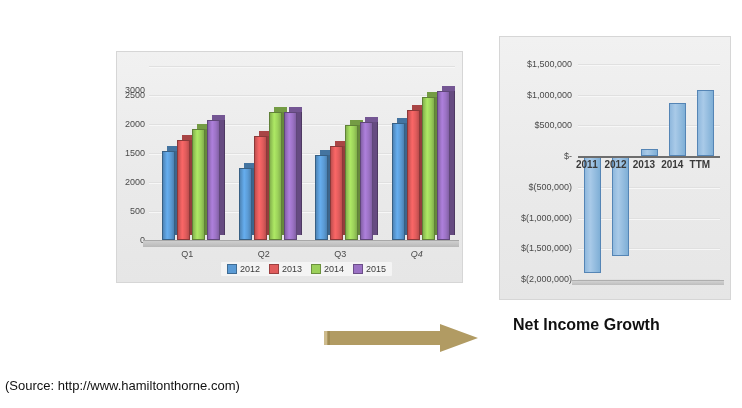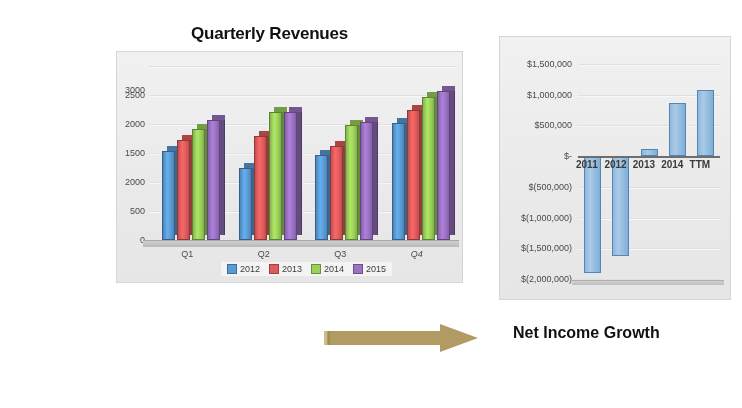--- a/index.html
+++ b/index.html
@@ -113,35 +113,34 @@
     text-align:left;white-space:nowrap;
   }
 
   
   .band-text{
     position:absolute;
     font-weight:bold;font-size:16px;color:#111111;
     white-space:nowrap;
   }
   #band-left{left:120px;top:328px;}
-  #band-right{left:513px;top:324px;}
+  #band-right{left:513px;top:316px;}
 
   .arrow-wrap{position:absolute;left:322px;top:324px;width:158px;height:32px;}
 
   .source{
     position:absolute;left:5px;top:378px;
     font-size:13px;color:#111111;white-space:nowrap;
   }
 </style>
 </head>
 <body>
 
 <div class="stage">
 
-  <div class="chart-title" id="rev-title">Quarterly Revenues</div>
 
   <div class="panel" id="rev-panel">
     <div class="plot" id="rev-plot" style="left: 32px; top: 14px; width: 306px; height: 174px;">
         <div class="gridline" style="top: 0px;"></div>
         <div class="gridline" style="top: 29px;"></div>
         <div class="gridline" style="top: 58px;"></div>
         <div class="gridline" style="top: 87px;"></div>
         <div class="gridline" style="top: 116px;"></div>
         <div class="gridline" style="top: 145px;"></div>
         <div class="gridline" style="top: 174px;"></div>
@@ -295,13 +294,14 @@
   <div class="arrow-wrap">
     <svg width="158" height="32" viewBox="0 0 158 32">
       <polygon id="arrow-poly" points="2,7 118,7 118,0 156,14 118,28 118,21 2,21" fill="#b19b63"></polygon>
       <rect x="2" y="7" width="3" height="14" fill="#cdbb8d"></rect>
       <rect x="6" y="7" width="2" height="14" fill="#a08c55"></rect>
     </svg>
   </div>
 
   <div class="band-text" id="band-right">Net Income Growth</div>
 
+  <div class="source">(Source: http://www.hamiltonthorne.com)</div>
 </div>
 
 </body></html>

